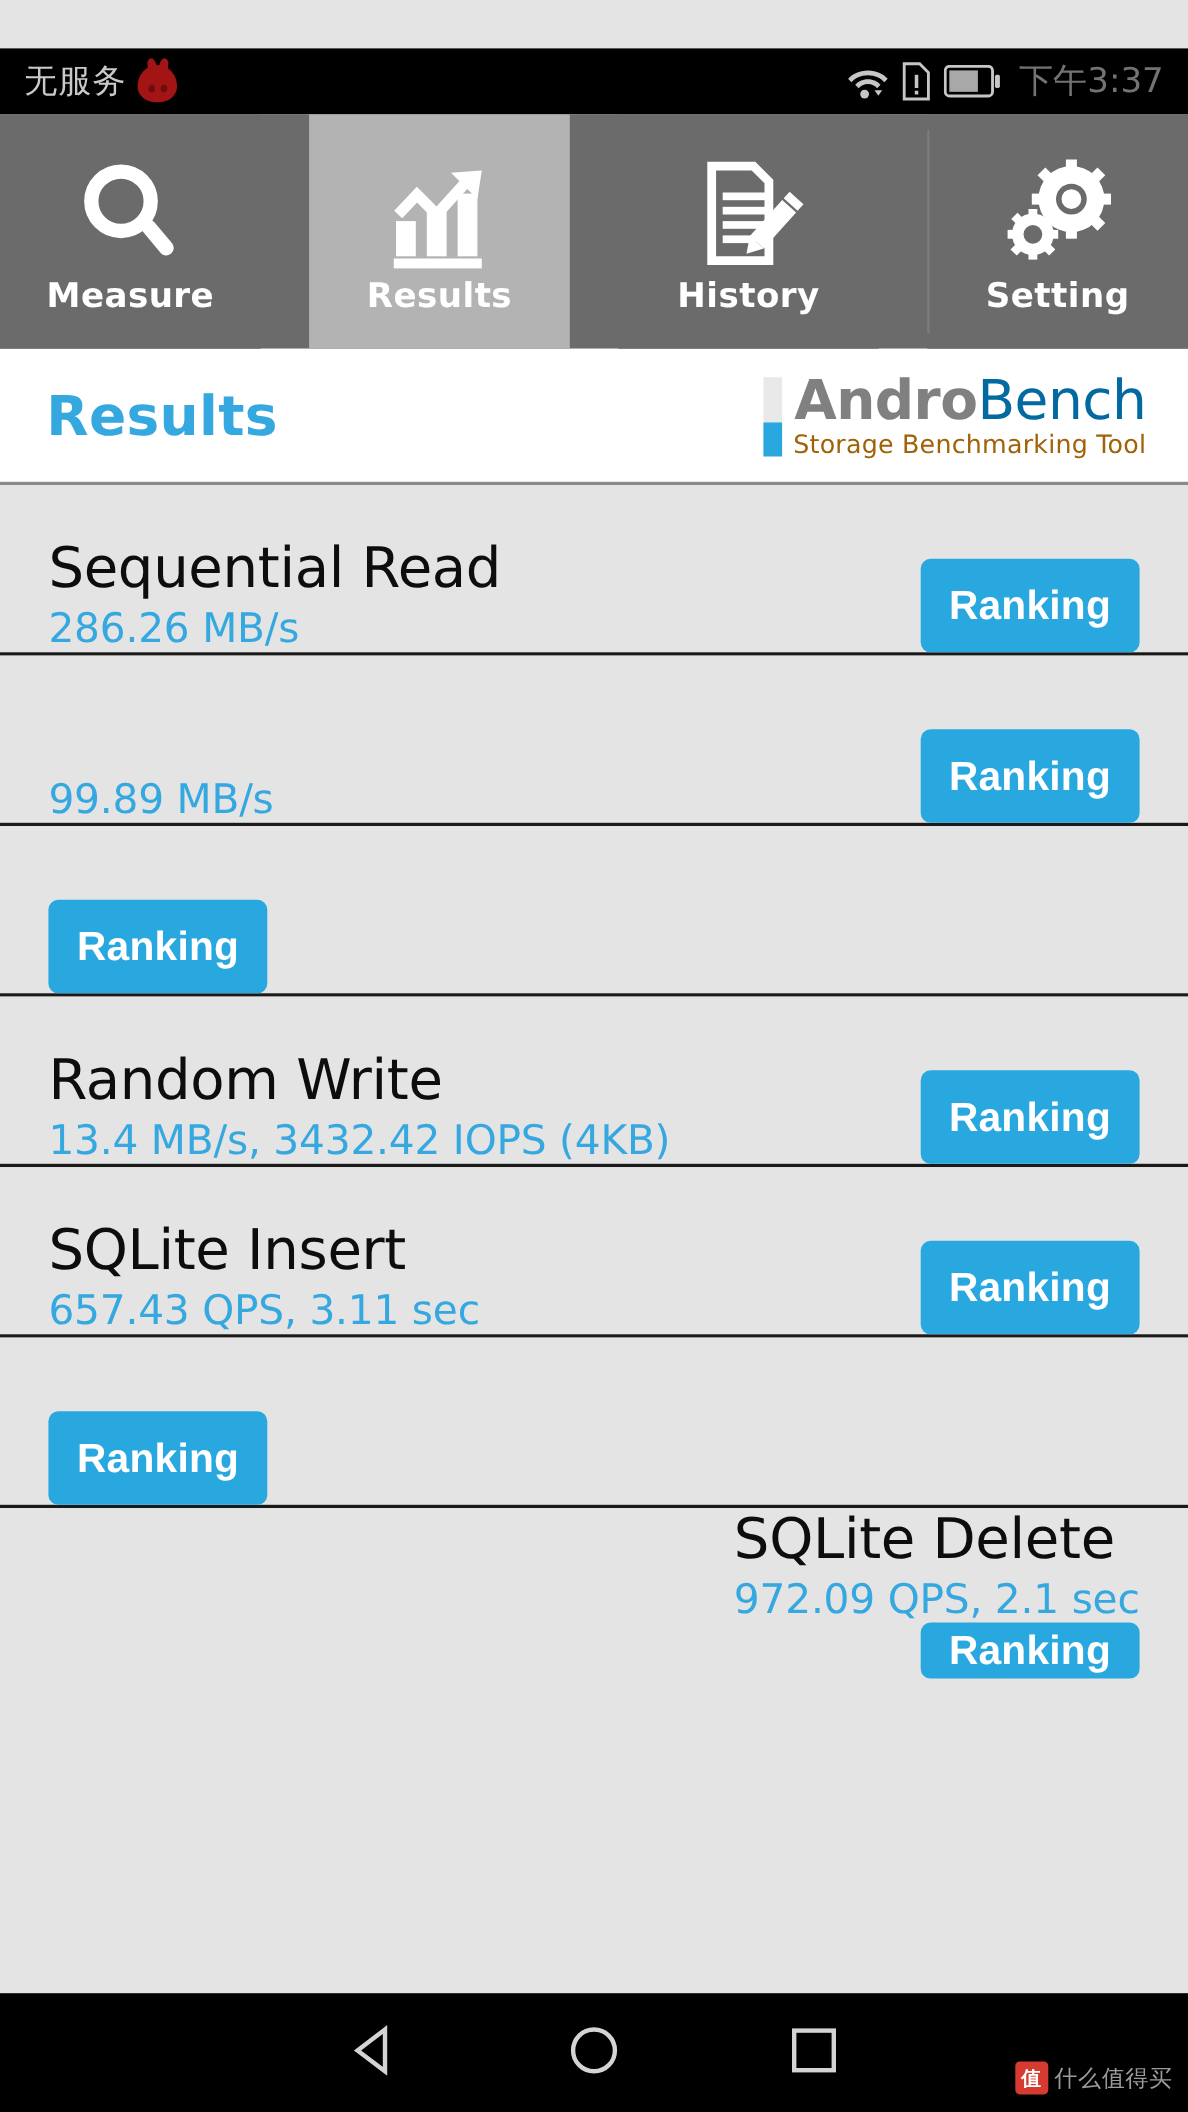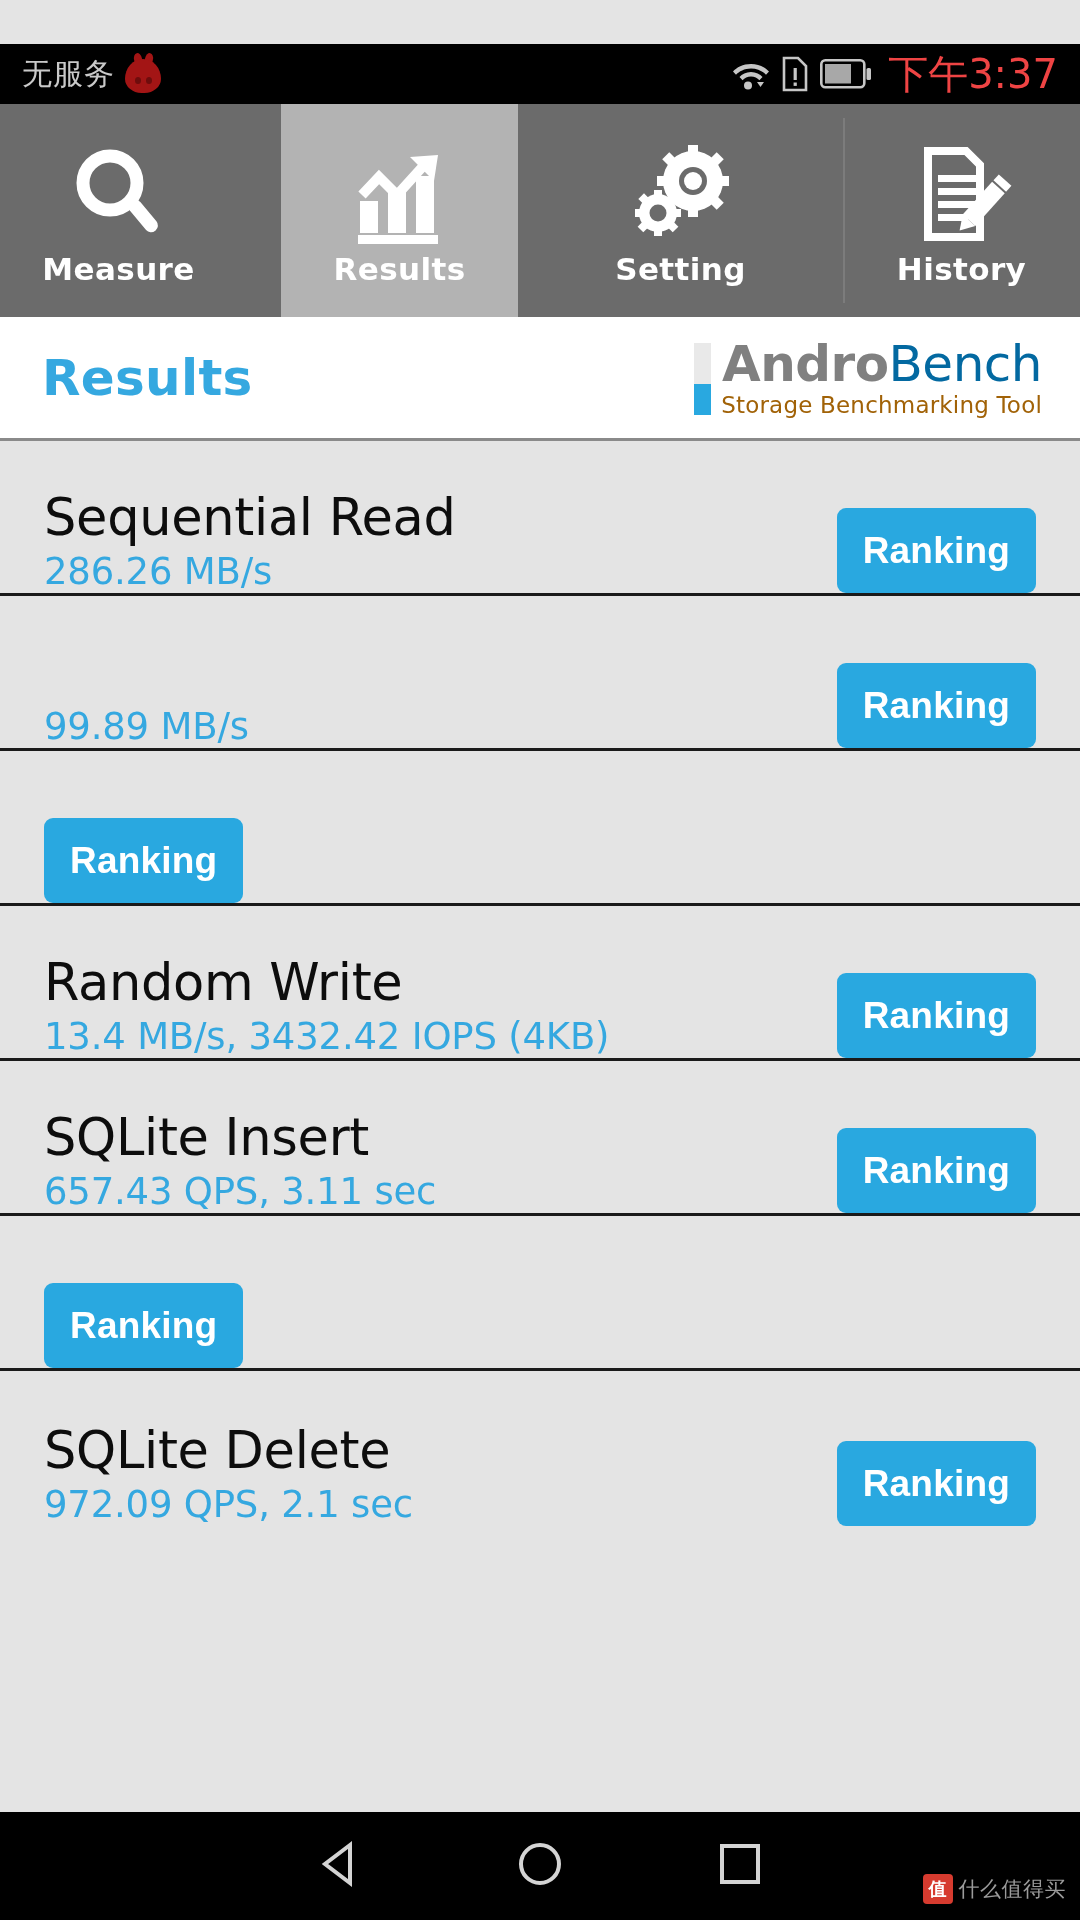--- a/index.html
+++ b/index.html
@@ -29,21 +29,21 @@
     border-radius:60% 60% 0 0;
   }
   .antutu-icon .sp1{ left:9px; transform:rotate(-12deg); }
   .antutu-icon .sp2{ left:20px; transform:rotate(12deg); }
   .antutu-icon .eye{ position:absolute; top:22px; width:6px; height:7px; background:#6e0d0d; border-radius:50%; }
   .antutu-icon .eyeL{ left:10px; }
   .antutu-icon .eyeR{ left:21px; }
 
   .sb-right{ display:flex; align-items:center; gap:12px; }
   .sb-icon{ display:flex; align-items:flex-end; }
-  .sb-time{ font-size:40px; color:#ef4444; margin-left:4px; letter-spacing:0px; }
+  .sb-time{ font-size:31px; color:#737373; margin-left:4px; letter-spacing:0px; }
 
   
   .tabs{ display:flex; height:213px; flex:0 0 213px; background:#6b6b6b;gap:44px; }
   .tab{
     flex:1; display:flex; flex-direction:column; align-items:center; justify-content:center;
     background:#6b6b6b; position:relative; gap:2px; padding-top:6px;
   }
   .tab + .tab::before{
     content:""; position:absolute; left:0; top:14px; bottom:14px; width:2px; background:#7c7c7c;
   }
@@ -73,21 +73,21 @@
   .logo-word .b{ color:#0369a1; font-weight:normal; }
   .logo-sub{ font-size:23px; color:#a16207; letter-spacing:0.2px; margin-top:1px; }
 
   
   .list{ flex:1 1 auto; background:#e4e4e4; display:flex; flex-direction:column; overflow:hidden; }
   .row{
     height:155px; flex:0 0 155px; background:#e4e4e4;
     display:flex; align-items:flex-end; justify-content:space-between;
     padding:0 44px 0 44px; border-bottom:3px solid #1a1a1a; position:relative;
   }
-  .row:last-child{ border-bottom:none; }
+  .row:last-child{ border-bottom:none;flex-direction:column; }
   .row-text{ display:flex; flex-direction:column; justify-content:center; gap:4px; }
   .row-title{ font-size:51px; color:#0d0d0d; line-height:58px; letter-spacing:-0.3px; }
   .row-value{ font-size:37px; color:#35a8e0; line-height:42px; letter-spacing:-0.2px; }
   .rank-btn{
     background:#29a8e0; color:#ffffff; font-size:37px; font-weight:bold;
     border:none; border-radius:9px; padding:0 26px; height:85px;
     min-width:172px; display:flex; align-items:center; justify-content:center;
     letter-spacing:0.2px; cursor:pointer;
   }
 
@@ -166,20 +166,38 @@
         <svg width="104" height="104" viewBox="0 0 104 104">
           <rect x="12" y="58" width="18" height="32" fill="#fff"></rect>
           <rect x="40" y="48" width="18" height="42" fill="#fff"></rect>
           <rect x="68" y="33" width="18" height="57" fill="#fff"></rect>
           <rect x="10" y="92" width="80" height="9" fill="#fff"></rect>
           <path d="M14 52 L31 34 L49 52 L78 20" fill="none" stroke="#fff" stroke-width="10" stroke-linejoin="miter"></path>
           <path d="M62 14 L90 12 L86 38 Z" fill="#fff"></path>
         </svg>
       </span>
       <span class="tab-label">Results</span>
+    </div>
+
+    <div class="tab">
+      <span class="tab-icon">
+        <svg width="104" height="104" viewBox="0 0 104 104">
+          <path d="M18 8 h38 l14 14 v72 h-52 z" fill="none" stroke="#fff" stroke-width="8"></path>
+          <rect x="28" y="32" width="42" height="7" fill="#fff"></rect>
+          <rect x="28" y="45" width="42" height="7" fill="#fff"></rect>
+          <rect x="28" y="58" width="42" height="7" fill="#fff"></rect>
+          <rect x="28" y="71" width="30" height="7" fill="#fff"></rect>
+          <g transform="rotate(42 72 62)">
+            <rect x="64" y="38" width="17" height="44" fill="#fff"></rect>
+            <path d="M64 82 l8.5 14 l8.5 -14 z" fill="#fff"></path>
+            <rect x="64" y="28" width="17" height="8" fill="#fff"></rect>
+          </g>
+        </svg>
+      </span>
+      <span class="tab-label">History</span>
     </div>
 
     <div class="tab">
       <span class="tab-icon">
         <svg width="104" height="104" viewBox="0 0 104 104">
           <g fill="#fff">
             <circle cx="64" cy="38" r="30"></circle>
             <g>
               <rect x="59" y="2" width="10" height="12"></rect>
                 <rect x="59" y="62" width="10" height="12"></rect>
@@ -202,38 +220,20 @@
               <rect x="39" y="79" width="8" height="9" transform="rotate(-45 43 83)"></rect>
               <rect x="11" y="79" width="8" height="9" transform="rotate(45 15 83)"></rect>
               <rect x="39" y="52" width="8" height="9" transform="rotate(45 43 56)"></rect>
             </g>
             <circle cx="29" cy="70" r="8.5" fill="#6b6b6b"></circle>
           </g>
         </svg>
       </span>
       <span class="tab-label">Setting</span>
     </div>
-
-    <div class="tab">
-      <span class="tab-icon">
-        <svg width="104" height="104" viewBox="0 0 104 104">
-          <path d="M18 8 h38 l14 14 v72 h-52 z" fill="none" stroke="#fff" stroke-width="8"></path>
-          <rect x="28" y="32" width="42" height="7" fill="#fff"></rect>
-          <rect x="28" y="45" width="42" height="7" fill="#fff"></rect>
-          <rect x="28" y="58" width="42" height="7" fill="#fff"></rect>
-          <rect x="28" y="71" width="30" height="7" fill="#fff"></rect>
-          <g transform="rotate(42 72 62)">
-            <rect x="64" y="38" width="17" height="44" fill="#fff"></rect>
-            <path d="M64 82 l8.5 14 l8.5 -14 z" fill="#fff"></path>
-            <rect x="64" y="28" width="17" height="8" fill="#fff"></rect>
-          </g>
-        </svg>
-      </span>
-      <span class="tab-label">History</span>
-    </div>
   </div>
 
   <div class="header">
     <div class="header-title">Results</div>
     <div class="logo">
       <div class="logo-bar">
         <div class="top"></div>
           <div class="bot"></div>
       </div>
       <div class="logo-text">

